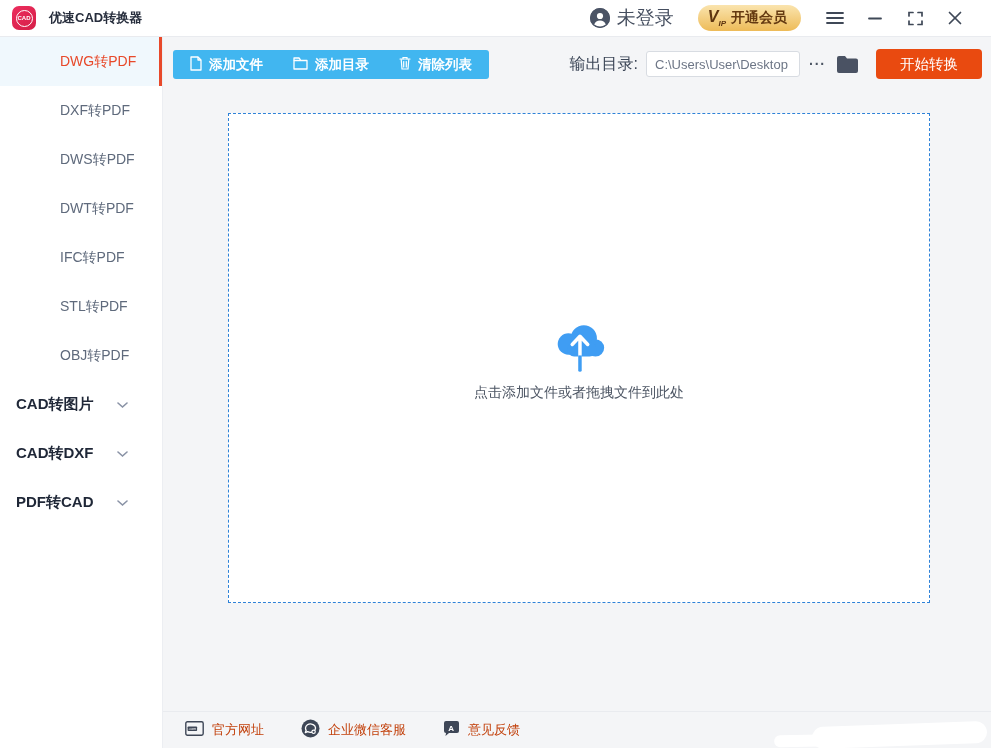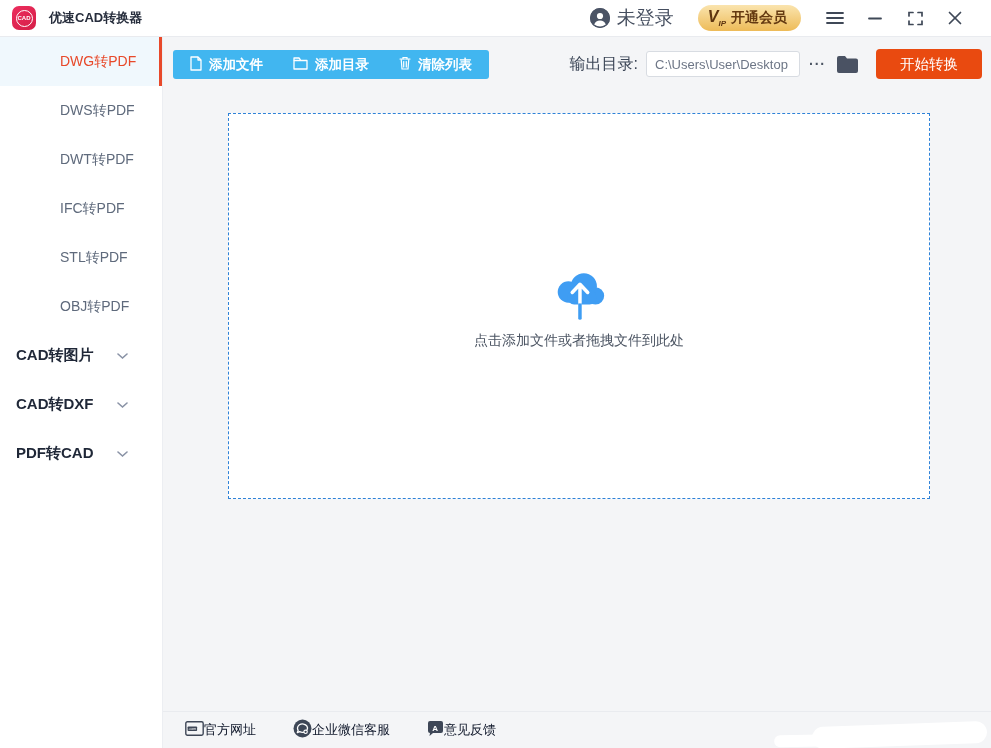--- a/index.html
+++ b/index.html
@@ -54,29 +54,29 @@
   .out-label { font-size:16px; color:#3c4657; margin-right:8px; }
   .out-input { width:154px; height:26px; border:1px solid #d8dce2; border-radius:3px;
                padding:0 8px; font-size:13px; color:#6d7686; background:#fff; outline:none;
                font-family:"Liberation Sans","DejaVu Sans",sans-serif; }
   .dots { margin:0 11px 0 9px; color:#4c5563; font-size:14px; font-weight:700; letter-spacing:1px; cursor:pointer; }
   .folder-btn { margin-right:18px; cursor:pointer; display:flex; }
   .start-btn { width:106px; height:30px; background:#e94a10; border:none; border-radius:4px;
                color:#fff; font-size:14.5px; cursor:pointer;
                font-family:"Liberation Sans","DejaVu Sans",sans-serif; }
 
-  .dropzone { position:absolute; left:65px; top:76px; width:702px; height:386px; background:#fff;
+  .dropzone { position:absolute; left:65px; top:76px; width:702px; height:490px; background:#fff;
               border:1px dashed #2e82d8; display:flex; flex-direction:column; align-items:center;
               justify-content:center; cursor:pointer; }
   .hint { margin-top:6px; font-size:14px; color:#4c5563; }
 
   
   .footer { position:absolute; left:0; right:0; bottom:0; height:37px; border-top:1px solid #e9ebef;
             display:flex; align-items:center; padding-left:22px; gap:37px; }
-  .f-item { display:flex; align-items:center; font-size:13px; color:#0f172a; cursor:pointer;text-align:right; }
+  .f-item { display:flex; align-items:center; gap:8px; font-size:13px; color:#c2410c; cursor:pointer;text-align:right; }
   .blob { position:absolute; right:4px; bottom:2px; width:175px; height:22px; background:#fff;
           border-radius:12px; transform:rotate(-2deg); }
   .blob::before { content:""; position:absolute; left:-38px; top:8px; width:120px; height:12px;
                   background:#fff; border-radius:8px; transform:rotate(1deg); }
 </style>
 </head>
 <body>
 
 <div class="app">
 
@@ -133,20 +133,23 @@
               <line x1="12.5" y1="1.5" x2="1.5" y2="12.5"></line>
             </g>
           </svg>
       </span>
     </div>
   </header>
 
   <aside class="sidebar">
     <div class="srow item active">
       <span>DWG转PDF</span>
+    </div>
+    <div class="srow item">
+      <span>DXF转PDF</span>
     </div>
     <div class="srow item">
       <span>DWS转PDF</span>
     </div>
     <div class="srow item">
       <span>DWT转PDF</span>
     </div>
     <div class="srow item">
       <span>IFC转PDF</span>
     </div>

